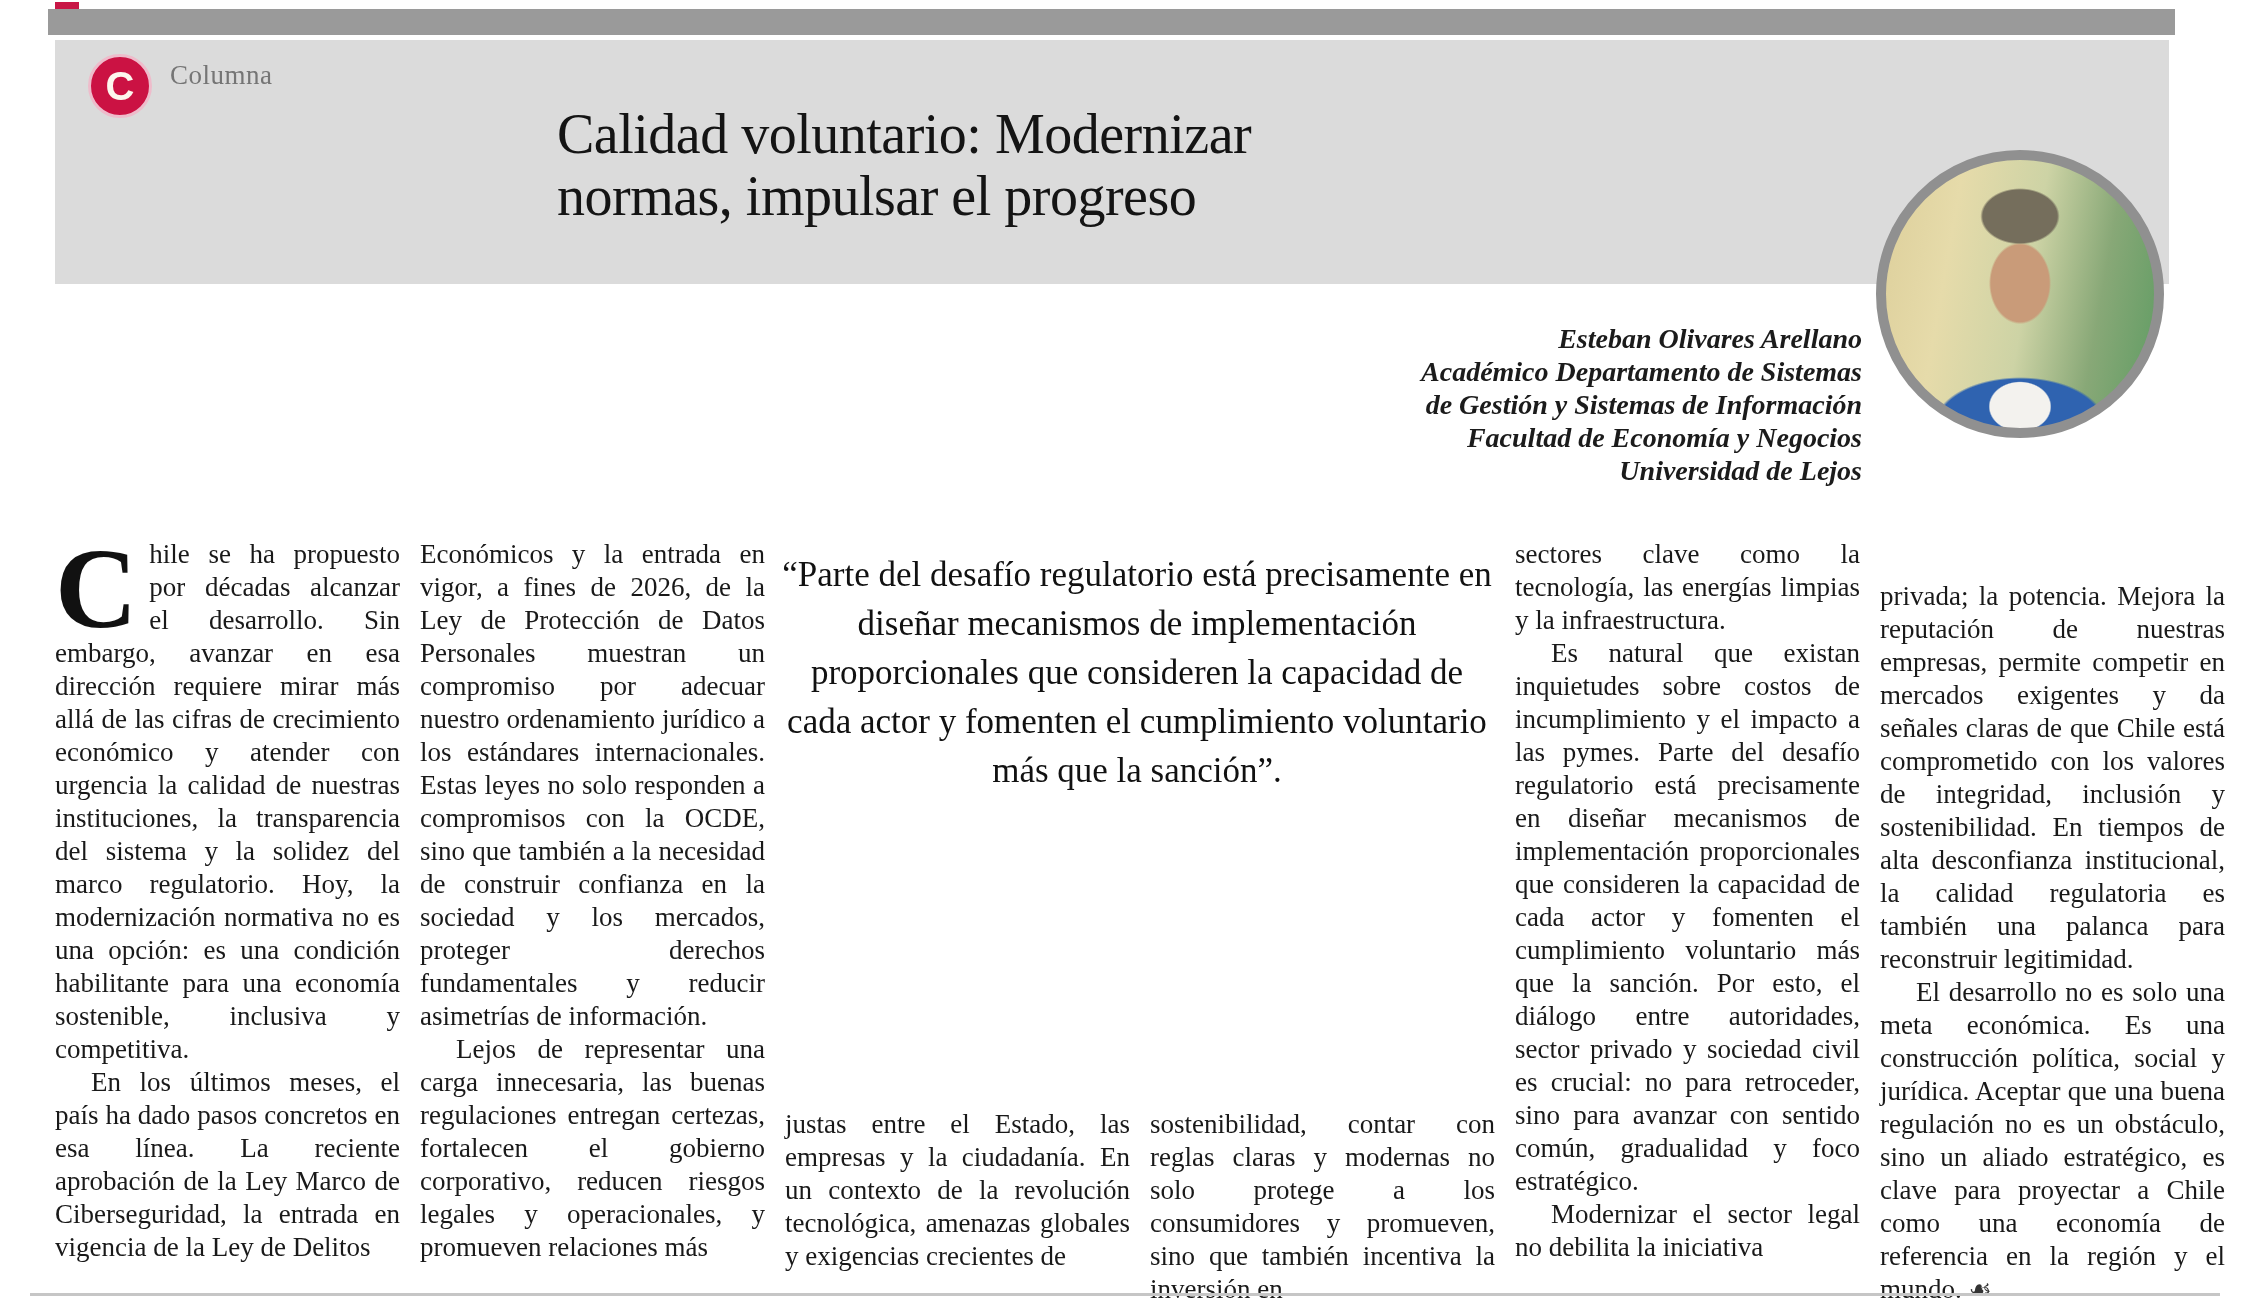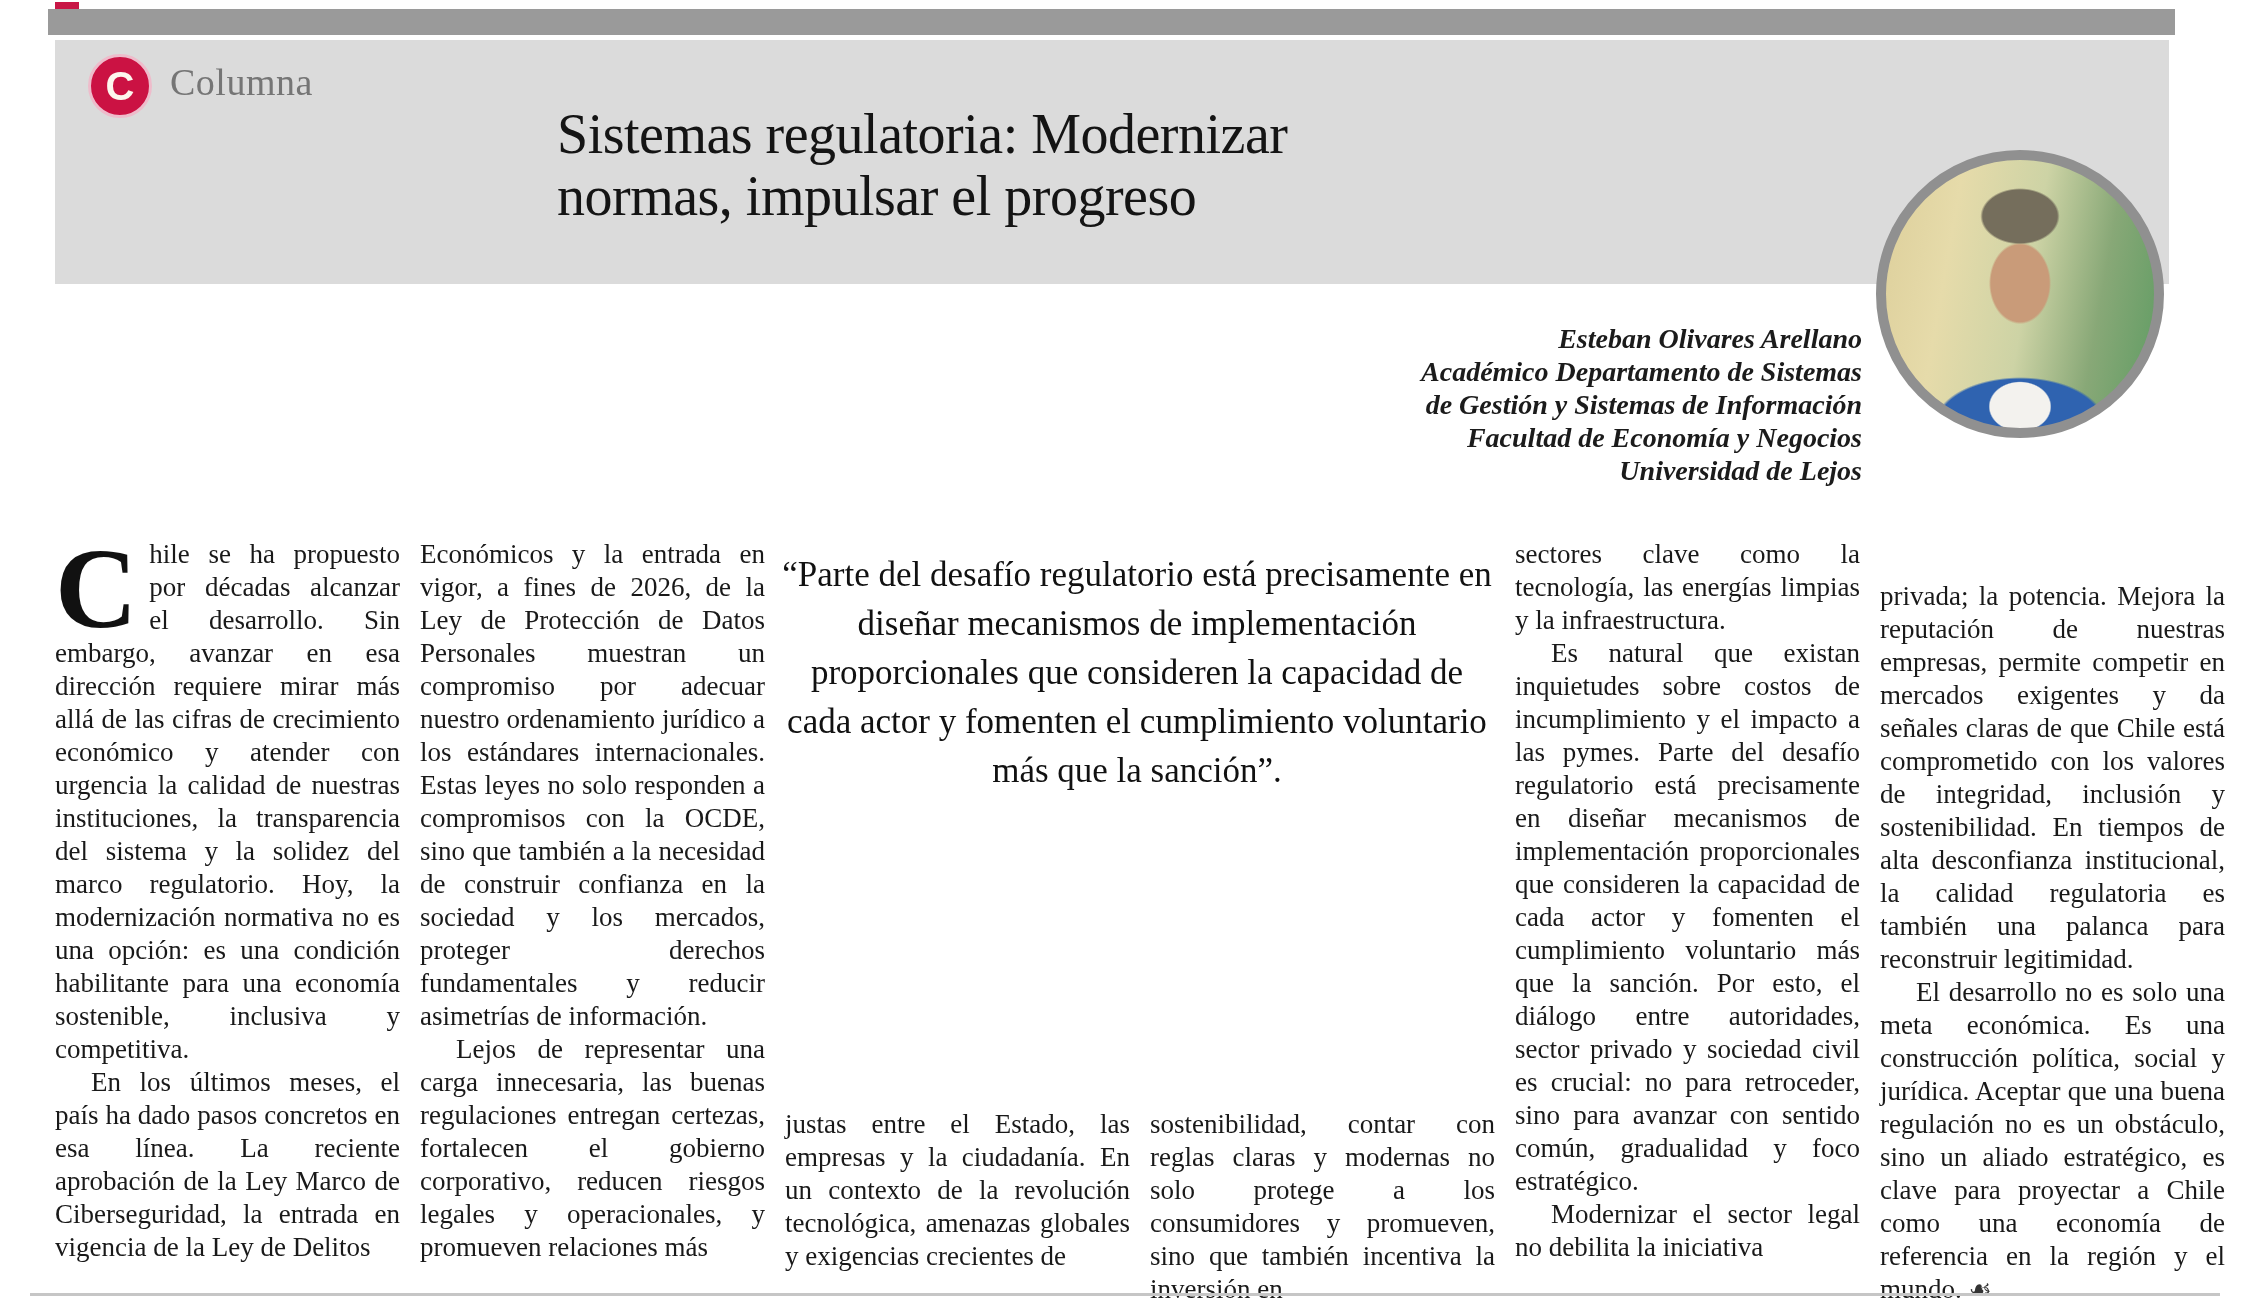--- a/index.html
+++ b/index.html
@@ -8,21 +8,21 @@
 
   
   .red-tab{position:absolute;left:55px;top:2px;width:24px;height:7px;background:#c81746;}
   .top-bar{position:absolute;left:48px;top:9px;width:2127px;height:26px;background:#9a9a9a;}
   .panel{position:absolute;left:55px;top:40px;width:2114px;height:244px;background:#dbdbdb;}
 
   
   .badge{position:absolute;left:88px;top:54px;width:58px;height:58px;border-radius:50%;
          background:#cb1243;border:3px solid #eebccb;display:flex;align-items:center;justify-content:center;}
   .badge span{font-family:"Liberation Sans", sans-serif;font-weight:bold;font-size:40px;color:#fdf6ee;line-height:1;}
-  .kicker-label{position:absolute;left:170px;top:60px;font-size:38px;color:#757575;letter-spacing:0.5px;}
+  .kicker-label{position:absolute;left:170px;top:60px;font-size:27px;color:#757575;letter-spacing:0.5px;}
 
   
   .title{position:absolute;left:557px;top:103px;font-size:56px;line-height:62px;color:#141414;letter-spacing:-0.5px;}
 
   
   .avatar{position:absolute;left:1876px;top:150px;width:268px;height:268px;border-radius:50%;
           border:10px solid #909090;overflow:hidden;
           background:
             radial-gradient(ellipse 62px 44px at 50% 21%, #756e5c 0 60%, transparent 64%),
             radial-gradient(ellipse 47px 62px at 50% 46%, #c99b79 0 62%, transparent 66%),
@@ -61,21 +61,21 @@
   <div class="red-tab"></div>
   <div class="top-bar"></div>
   <div class="panel"></div>
 
   <div class="badge">
     <span>C</span>
   </div>
   <div class="kicker-label">Columna</div>
 
   <div class="title">
-    <div>Sistemas regulatoria: Modernizar</div>
+    <div>Calidad voluntario: Modernizar</div>
     <div>normas, impulsar el progreso</div>
   </div>
 
   <div class="avatar"></div>
 
   <div class="author">
     <div>Esteban Olivares Arellano</div>
     <div>Académico Departamento de Sistemas</div>
     <div>de Gestión y Sistemas de Información</div>
     <div>Facultad de Economía y Negocios</div>

